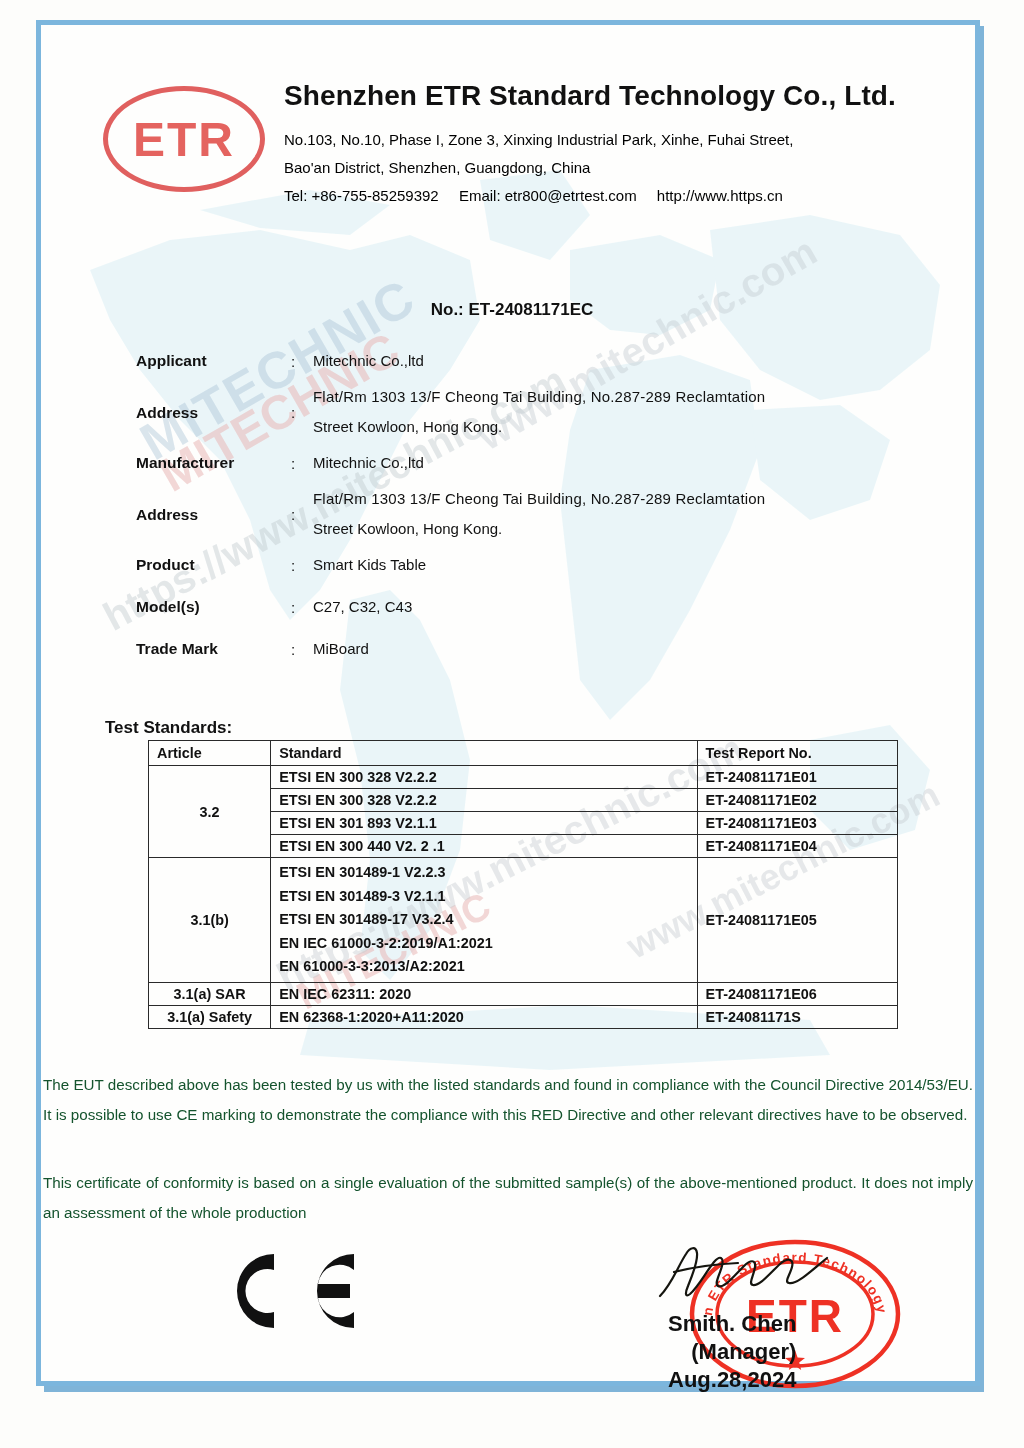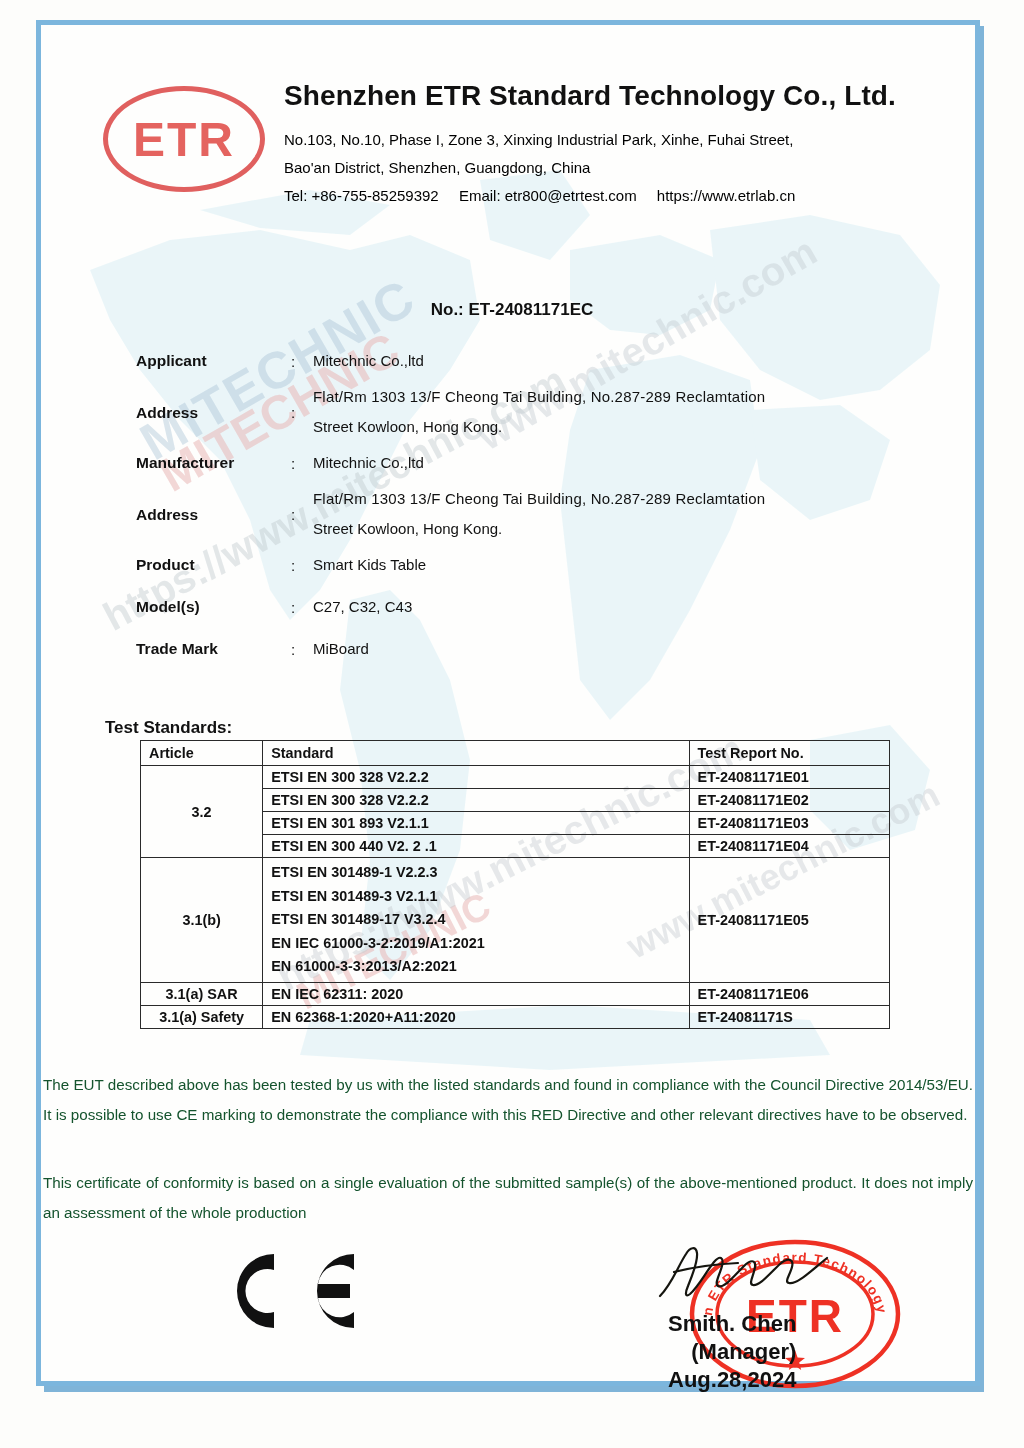--- a/index.html
+++ b/index.html
@@ -210,21 +210,21 @@
   
   .tbl-caption {
     position: absolute;
     left: 105px; top: 718px;
     font-size: 17px;
     font-weight: bold;
     color: #111;
   }
   table.std {
     position: absolute;
-    left: 140px; top: 740px;
+    left: 148px; top: 740px;
     width: 750px;
     border-collapse: collapse;
     background: transparent;
   }
   table.std td, table.std th {
     border: 1.3px solid #2a2a2a;
     font-size: 14.4px;
     font-weight: bold;
     color: #111;
     padding: 3px 8px;
@@ -341,21 +341,21 @@
         <div class="txt">ETR</div>
       </div>
     </div>
     <div class="company-block">
       <div class="company-name">Shenzhen ETR Standard Technology Co., Ltd.</div>
       <div class="company-addr">No.103, No.10, Phase I, Zone 3, Xinxing Industrial Park, Xinhe, Fuhai Street,</div>
       <div class="company-addr">Bao'an District, Shenzhen, Guangdong, China</div>
       <div class="company-addr tel-line">
         <span>Tel: +86-755-85259392</span>
         <span>Email: etr800@etrtest.com</span>
-        <span>https://www.etrlab.cn</span>
+        <span>http://www.https.cn</span>
       </div>
     </div>
   </div>
 
   <div class="cert-no">No.: ET-24081171EC</div>
 
   <div class="details">
 
     <div class="detail-row">
       <div class="detail-label">Applicant</div>

